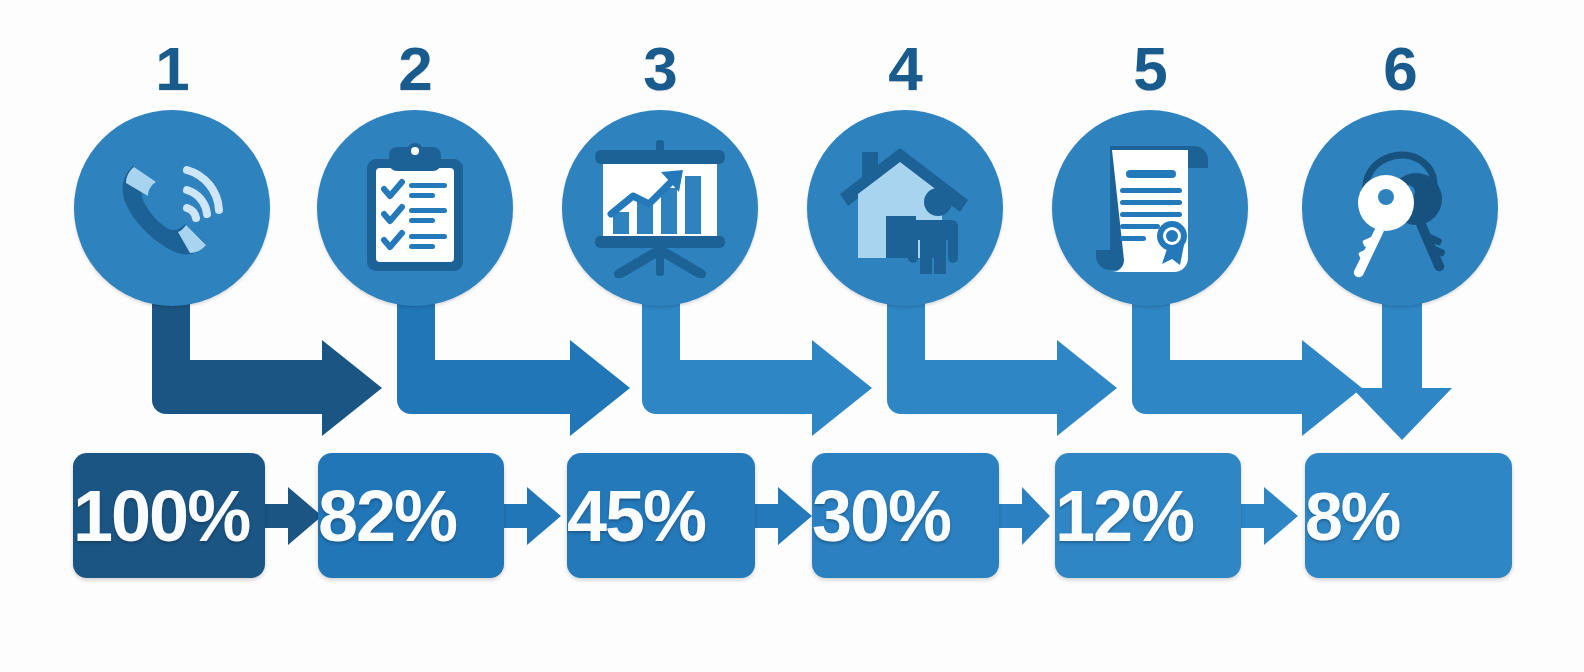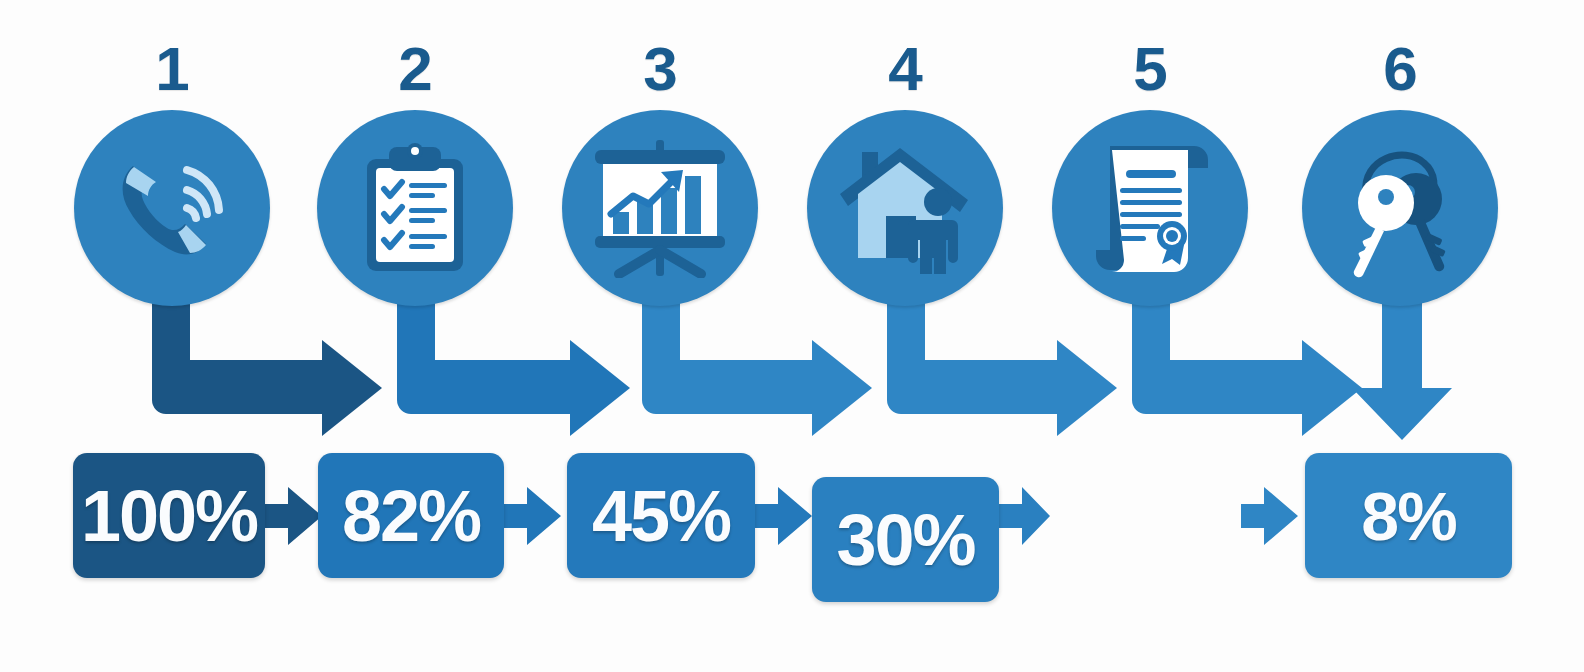--- a/index.html
+++ b/index.html
@@ -46,21 +46,21 @@
     display: flex;
     align-items: center;
     justify-content: center;
   }
   .circle svg { display: block; }
   .pct-box {
     position: absolute;
     border-radius: 14px;
     display: flex;
     align-items: center;
-    justify-content: center;
+    justify-content: flex-start;
     box-shadow: 0 2px 4px rgba(0,0,0,0.18);
   }
   .pct-box span {
     color: #fafcfe;
     font-size: 72px;
     font-weight: bold;
     letter-spacing: -2px;
     line-height: 1;
     text-shadow: 0 2px 3px rgba(0,0,0,0.25);
   }
@@ -248,23 +248,26 @@
     </div>
 
     <div class="pct-box" style="left:318px; top:453px; width:186px; height:125px; background:#2176b8;">
       <span>82%</span>
     </div>
 
     <div class="pct-box" style="left:567px; top:453px; width:188px; height:125px; background:#2479bb;">
       <span>45%</span>
     </div>
 
-    <div class="pct-box" style="left:812px; top:453px; width:187px; height:125px; background:#2a80c0;margin-top:24px;">
+    <div class="pct-box" style="left:812px; top:453px; width:187px; height:125px; background:#2a80c0;">
       <span>30%</span>
     </div>
 
+    <div class="pct-box" style="left:1055px; top:453px; width:186px; height:125px; background:#2f86c5;">
+      <span>12%</span>
+    </div>
 
     <div class="pct-box small" style="left:1305px; top:453px; width:207px; height:125px; background:#2f86c5;">
       <span>8%</span>
     </div>
 
   </div>
 </div>
 
 </body></html>

